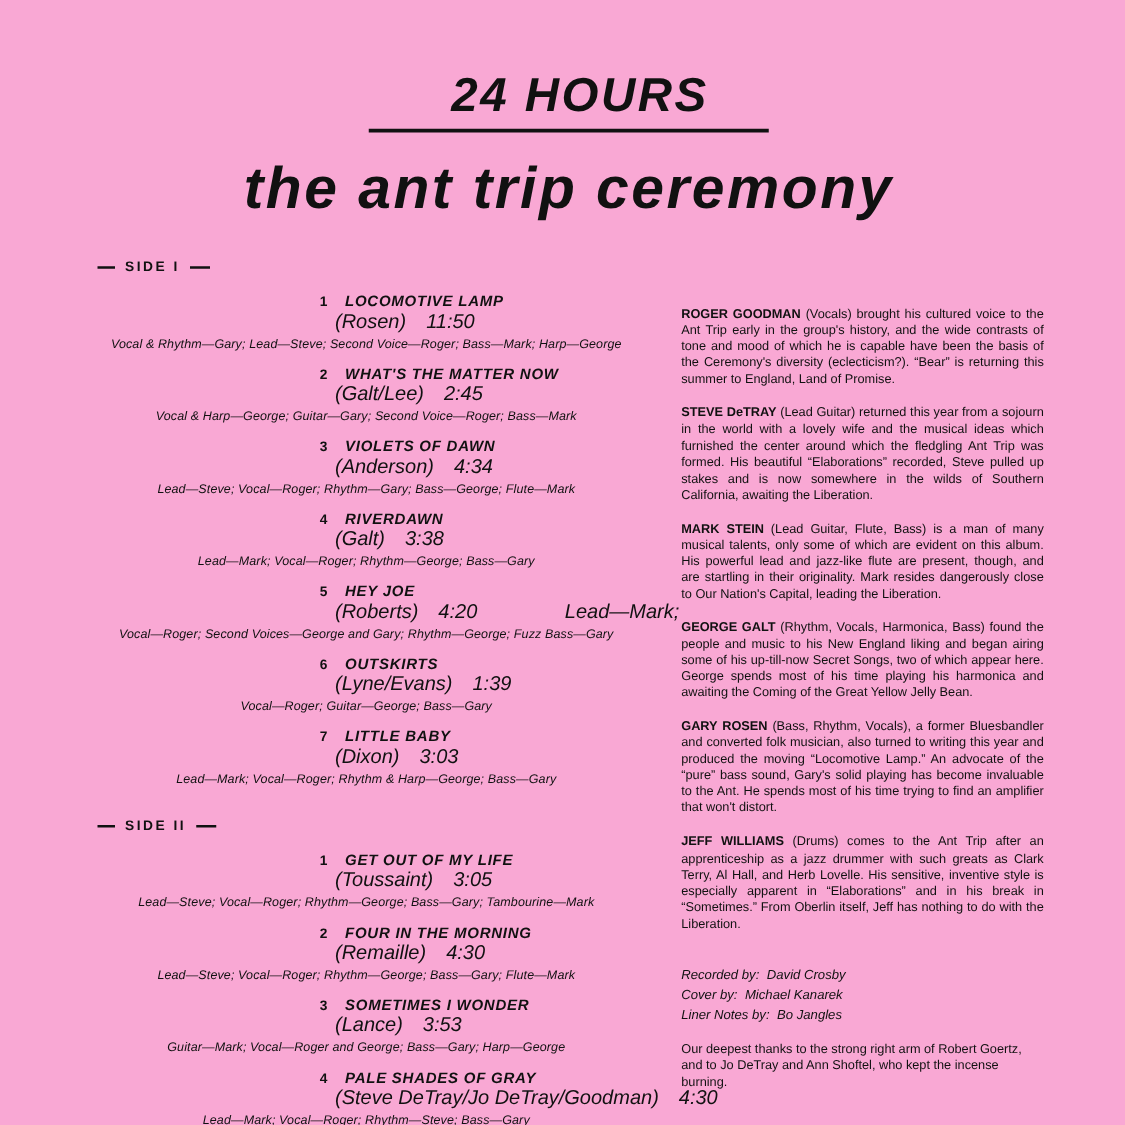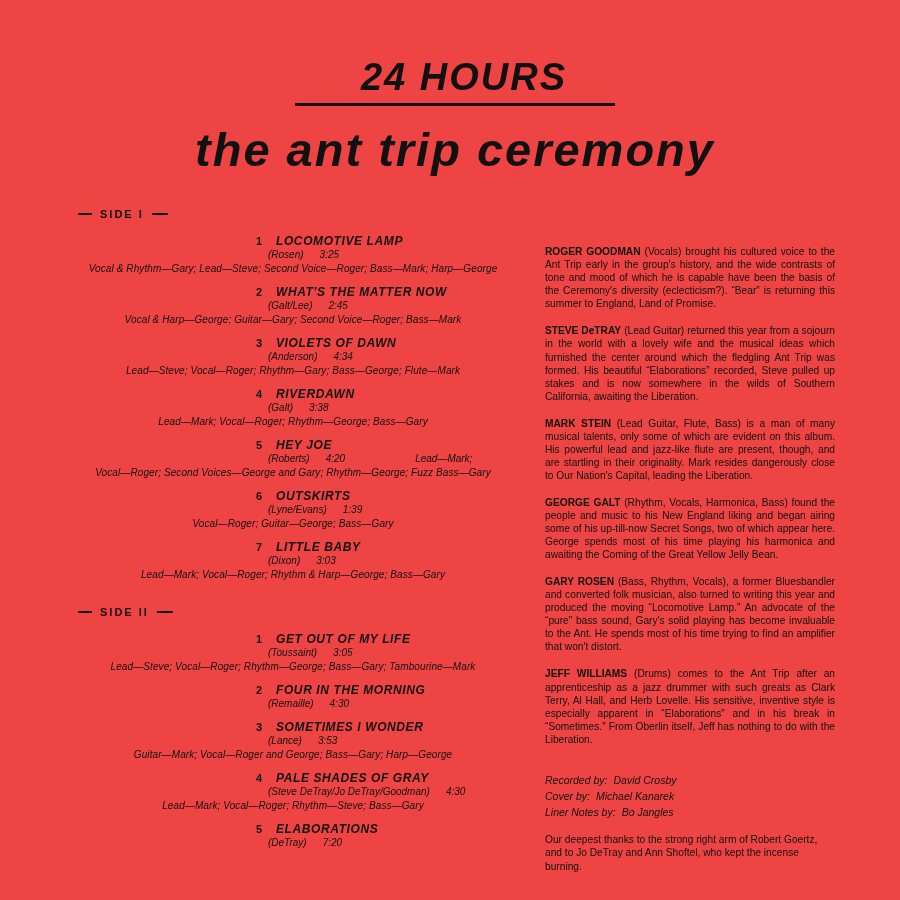--- a/index.html
+++ b/index.html
@@ -4,21 +4,21 @@
 <style>
   html, body {
     margin: 0;
     padding: 0;
     background: #ffffff;
   }
   #page {
     position: relative;
     width: 900px;
     height: 900px;
-    background: #ef4444;
+    background: #f9a8d4;
     font-family: "Liberation Sans", sans-serif;
     color: #111111;
     overflow: hidden;
   }
 
   
   .header {
     position: absolute;
     left: 70px;
     top: 56px;
@@ -107,21 +107,21 @@
   .track-title {
     font-size: 12px;
     font-weight: bold;
     font-style: italic;
     letter-spacing: 0.6px;
     white-space: nowrap;
   }
   .track-line2 {
     display: flex;
     align-items: baseline;
-    font-size: 10px;
+    font-size: 16px;
     font-style: italic;
     padding-left: 190px;
     margin-top: 1px;
   }
   .track-writer {
     white-space: nowrap;
   }
   .track-time {
     margin-left: 16px;
     white-space: nowrap;
@@ -182,21 +182,21 @@
         <span>SIDE I</span>
         <span class="rule-r"></span>
       </div>
       <div class="track">
         <div class="track-line1">
           <span class="track-num">1</span>
           <span class="track-title">LOCOMOTIVE LAMP</span>
         </div>
         <div class="track-line2">
           <span class="track-writer">(Rosen)</span>
-          <span class="track-time">3:25</span>
+          <span class="track-time">11:50</span>
         </div>
         <div class="track-credits">Vocal &amp; Rhythm—Gary; Lead—Steve; Second Voice—Roger; Bass—Mark; Harp—George</div>
       </div>
       <div class="track">
         <div class="track-line1">
           <span class="track-num">2</span>
           <span class="track-title">WHAT'S THE MATTER NOW</span>
         </div>
         <div class="track-line2">
           <span class="track-writer">(Galt/Lee)</span>
@@ -278,20 +278,21 @@
       </div>
       <div class="track">
         <div class="track-line1">
           <span class="track-num">2</span>
           <span class="track-title">FOUR IN THE MORNING</span>
         </div>
         <div class="track-line2">
           <span class="track-writer">(Remaille)</span>
           <span class="track-time">4:30</span>
         </div>
+        <div class="track-credits">Lead—Steve; Vocal—Roger; Rhythm—George; Bass—Gary; Flute—Mark</div>
       </div>
       <div class="track">
         <div class="track-line1">
           <span class="track-num">3</span>
           <span class="track-title">SOMETIMES I WONDER</span>
         </div>
         <div class="track-line2">
           <span class="track-writer">(Lance)</span>
           <span class="track-time">3:53</span>
         </div>

